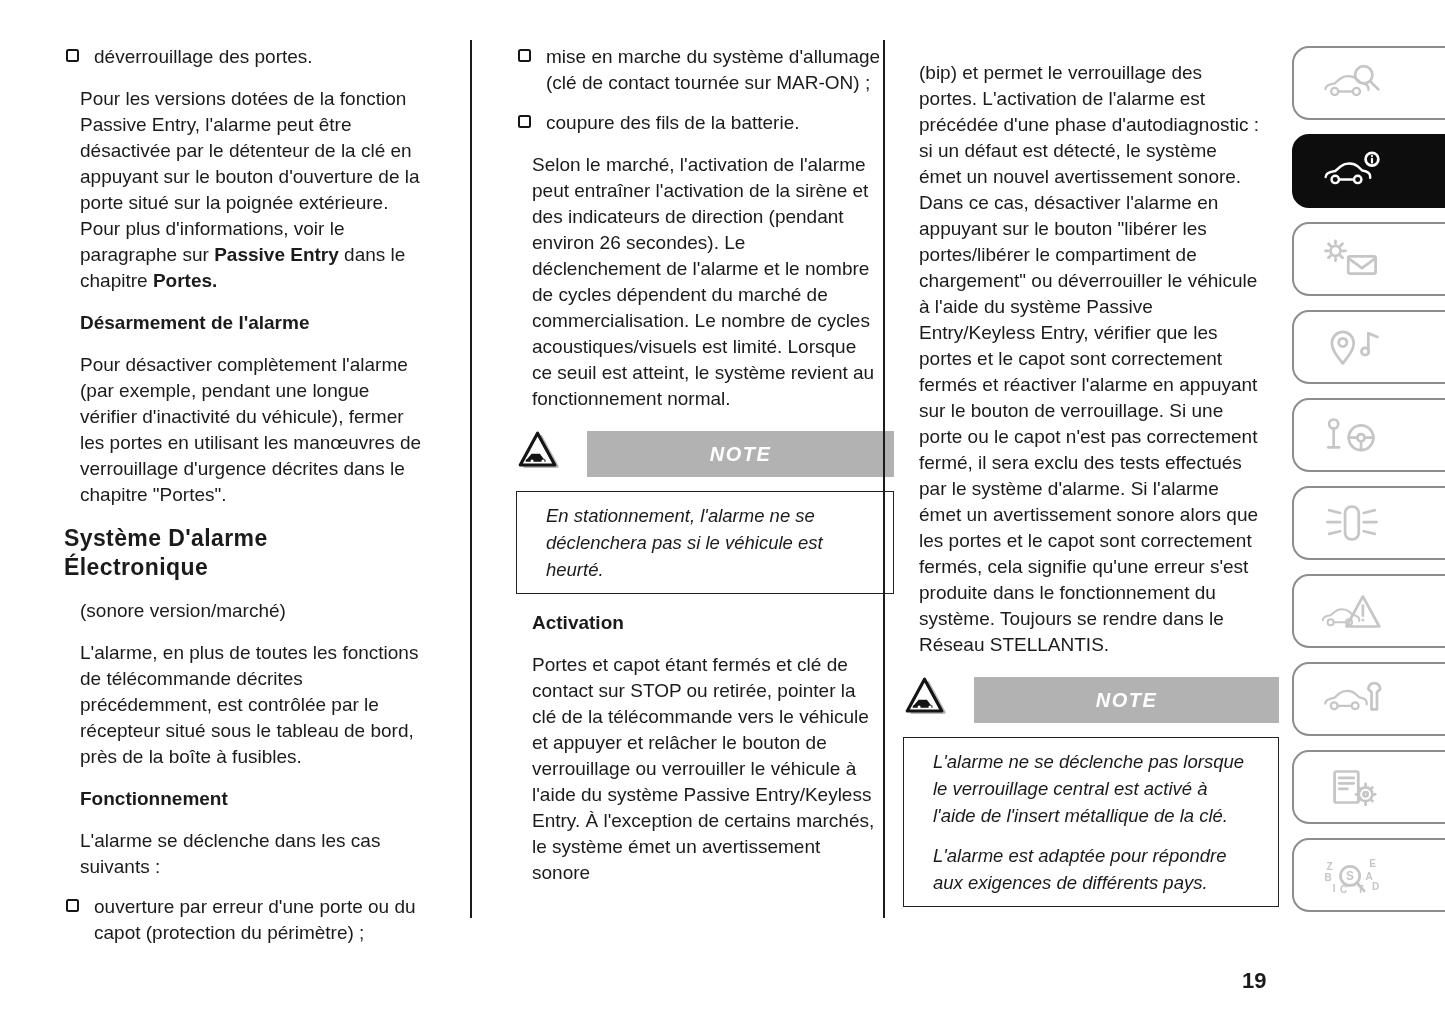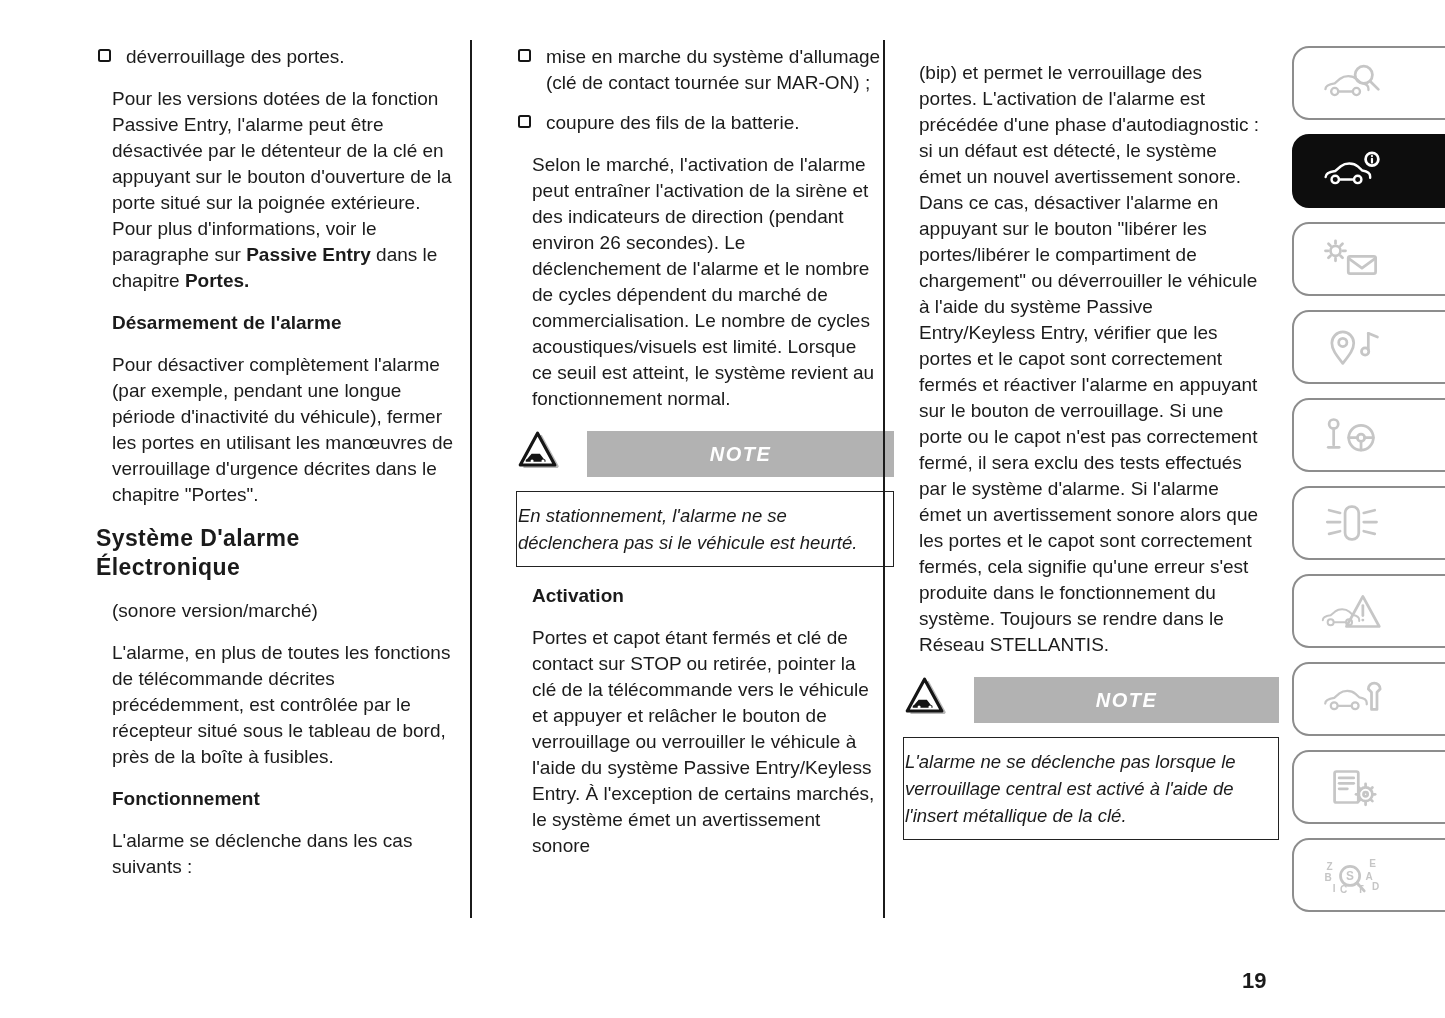--- a/index.html
+++ b/index.html
@@ -3,21 +3,21 @@
 <meta charset="utf-8">
 <style>
   * { margin:0; padding:0; box-sizing:border-box; }
   html,body { width:1445px; height:1018px; }
   body {
     font-family:"Liberation Sans","DejaVu Sans",sans-serif;
     background:#ffffff; color:#1b1b1b;
     position:relative; overflow:hidden;
   }
   .col { position:absolute; top:44px; font-size:19px; line-height:26px; }
-  #col1 { left:96px;  width:374px; }
+  #col1 { left:64px;  width:374px; }
   #col2 { left:516px; width:378px; }
   #col3 { left:903px; width:376px; }
   .vdiv { position:absolute; top:40px; height:878px; width:1.5px; background:#1b1b1b; }
   #vdiv1 { left:470px; }
   #vdiv2 { left:883px; }
 
   p.para { margin:16px; }
   .subhead { font-weight:bold; }
   .bighead {
     font-size:23px; line-height:29px; font-weight:bold; letter-spacing:0.4px;
@@ -29,21 +29,21 @@
     border:2.6px solid #161616; border-radius:2.5px; background:#fff;
   }
 
   .note-head { display:flex; align-items:center; gap:27px; margin:18px 0 14px 0; }
   .note-bar {
     flex:1; height:46px; background:var(--note-bar,#b2b2b2);
     color:#ffffff; font-style:italic; font-weight:bold; font-size:20px;
     letter-spacing:1.5px; display:flex; align-items:center; justify-content:center;
   }
   .note-box {
-    border:1.6px solid #222; padding:10px 1px;
+    border:1.6px solid #222; padding:10px 29px;
     font-style:italic; font-size:18.5px; line-height:27px;
   }
   .note-box p + p { margin-top:13px; }
 
   #sidebar { position:absolute; left:1292px; top:46px; }
   .tab {
     width:176px; height:74px; border:2.5px solid #8d8d8d; border-radius:17px;
     margin-bottom:14px; background:#fff; display:flex; align-items:center;
     color:var(--icon-gray,#c6c6c6); cursor:pointer;
   }
@@ -57,26 +57,30 @@
 
 <div id="page">
 
   <div class="col" id="col1">
     <div class="bullet">
       <span class="bullet-sq"></span>
       <span>déverrouillage des portes.</span>
     </div>
     <p class="para"><span>Pour les versions dotées de la fonction Passive Entry, l'alarme peut être désactivée par le détenteur de la clé en appuyant sur le bouton d'ouverture de la porte situé sur la poignée extérieure. Pour plus d'informations, voir le paragraphe sur </span><strong>Passive Entry</strong><span> dans le chapitre </span><strong>Portes.</strong></p>
     <p class="para subhead">Désarmement de l'alarme</p>
-    <p class="para">Pour désactiver complètement l'alarme (par exemple, pendant une longue période d'inactivité du véhicule), fermer les portes en utilisant les manœuvres de verrouillage d'urgence décrites dans le chapitre "Portes".</p>
+    <p class="para">Pour désactiver complètement l'alarme (par exemple, pendant une longue vérifier d'inactivité du véhicule), fermer les portes en utilisant les manœuvres de verrouillage d'urgence décrites dans le chapitre "Portes".</p>
     <h2 class="bighead"><span>Système D'alarme</span><br><span>Électronique</span></h2>
     <p class="para">(sonore version/marché)</p>
     <p class="para">L'alarme, en plus de toutes les fonctions de télécommande décrites précédemment, est contrôlée par le récepteur situé sous le tableau de bord, près de la boîte à fusibles.</p>
     <p class="para subhead">Fonctionnement</p>
     <p class="para" style="margin-bottom:14px;">L'alarme se déclenche dans les cas suivants :</p>
+    <div class="bullet">
+      <span class="bullet-sq"></span>
+      <span>ouverture par erreur d'une porte ou du capot (protection du périmètre) ;</span>
+    </div>
   </div>
 
   <div class="vdiv" id="vdiv1"></div>
 
   <div class="col" id="col2">
     <div class="bullet">
       <span class="bullet-sq"></span>
       <span>mise en marche du système d'allumage (clé de contact tournée sur MAR-ON) ;</span>
     </div>
     <div class="bullet">
@@ -121,20 +125,21 @@
           <circle cx="17.5" cy="34.2" r="1.7" fill="#ffffff" stroke="none"></circle>
           <circle cx="29.5" cy="34.2" r="1.7" fill="#ffffff" stroke="none"></circle>
         </svg>
       </span>
       <div class="note-bar">
           <span>NOTE</span>
         </div>
     </div>
     <div class="note-box">
       <p>L'alarme ne se déclenche pas lorsque le verrouillage central est activé à l'aide de l'insert métallique de la clé.</p>
+      <p>L'alarme est adaptée pour répondre aux exigences de différents pays.</p>
     </div>
   </div>
 
   <div id="sidebar">
 
     <div class="tab">
       <svg viewBox="0 0 68 44" fill="none" stroke="currentColor" stroke-width="3" stroke-linecap="round" stroke-linejoin="round">
         <g transform="translate(0,5) scale(0.85)">
           <path d="M7 28 c0-4 5-6.5 12-7.5 l7-6 c3-2.3 6.5-3.3 10.5-3.3 c4.4 0 8.2 1.4 11 3.9 l5.3 4.8 c6.6 1 9.7 3.4 9.7 7.4 v1.7"></path>
           <line x1="25" y1="31" x2="41" y2="31"></line>

